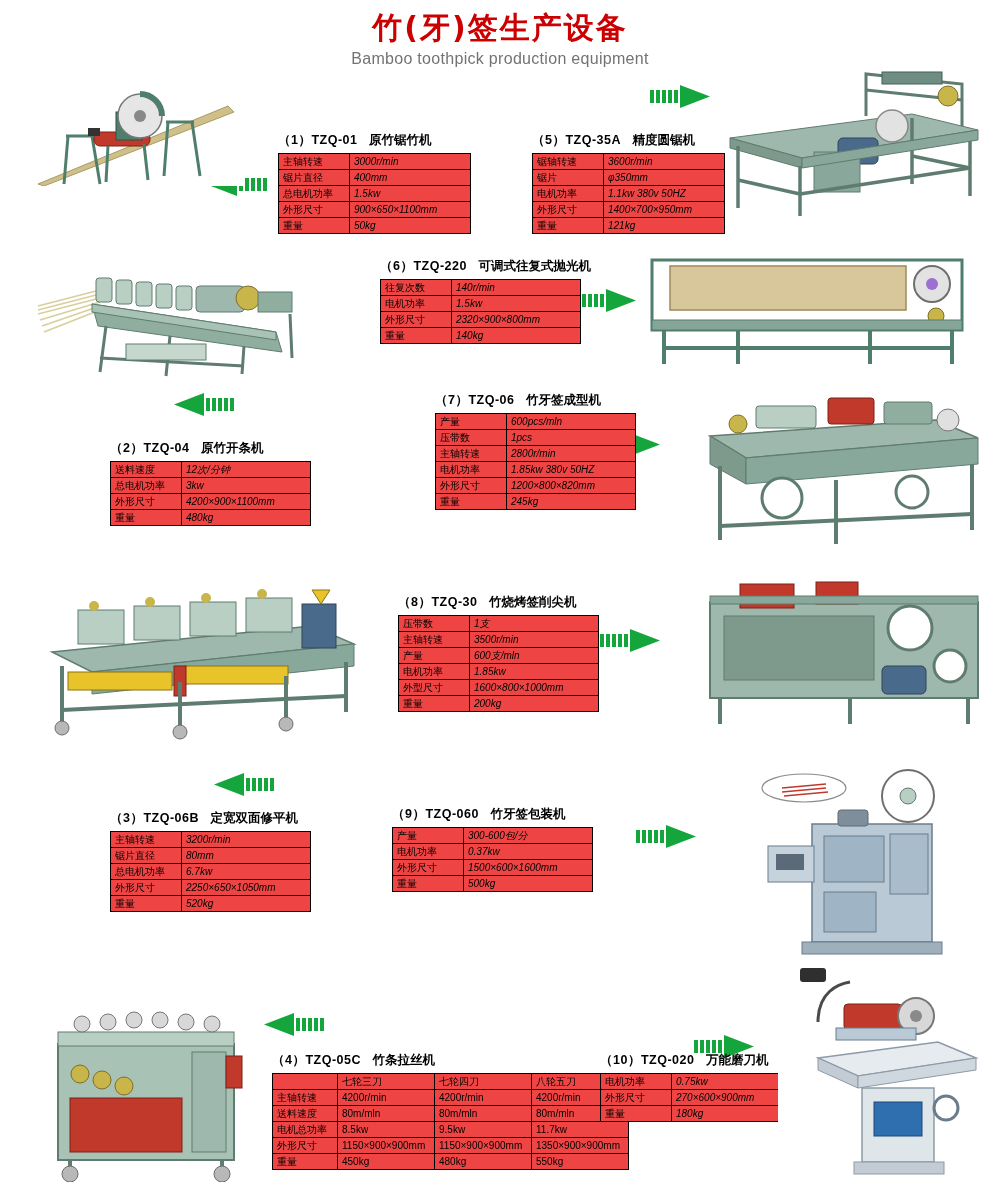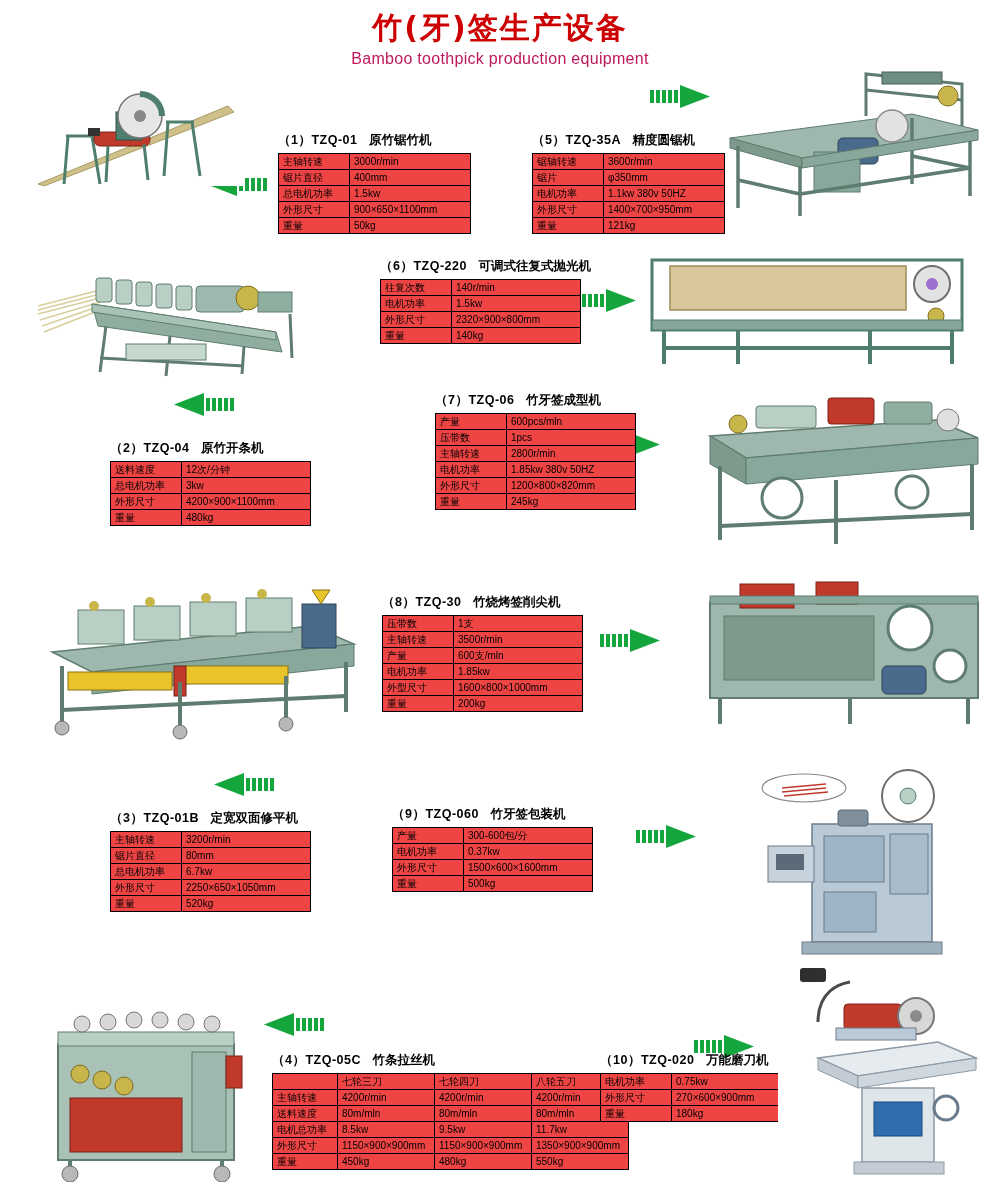--- a/index.html
+++ b/index.html
@@ -13,21 +13,21 @@
   .page{position:relative;width:1000px;height:894px;}
 
   
   .title-cn{
     position:absolute;left:0;top:8px;width:1000px;text-align:center;
     font-family:"DejaVu Sans", sans-serif;
     font-size:30px;font-weight:bold;color:#cc0000;letter-spacing:2px;
   }
   .title-en{
     position:absolute;left:0;top:50px;width:1000px;text-align:center;
-    font-size:16px;color:#be185d;font-weight:normal;letter-spacing:.3px;
+    font-size:16px;color:#737373;font-weight:normal;letter-spacing:.3px;
   }
 
   
   .block{position:absolute;}
   .block-head{
     font-size:12.5px;font-weight:bold;color:#000;white-space:nowrap;
     margin-bottom:4px;
   }
   .block-head .code{letter-spacing:.5px;}
   .block-head .name{margin-left:8px;}
@@ -38,21 +38,21 @@
     background:#ef4444;
   }
   table.spec td{
     border:1px solid #000;
     padding:1px 4px;
     height:13px;
     line-height:13px;
     white-space:nowrap;
   }
   table.spec td.k{width:62px;}
-  table.spec td.v{width:112px;}
+  table.spec td.v{width:112px;font-style:italic;}
   table.spec.wide td.k{width:62px;}
   table.spec.wide td.v{width:120px;}
   table.spec.multi td{width:88px;text-align:left;}
   table.spec.multi td.k{width:56px;}
   table.spec.multi td.hdr{text-align:left;font-weight:normal;}
 
   
   .arrow{position:absolute;}
   .arrow svg{display:block;}
 
@@ -526,21 +526,21 @@
         <line x1="252" y1="106" x2="252" y2="152"></line>
         <line x1="312" y1="92" x2="312" y2="142"></line>
         <line x1="28" y1="140" x2="312" y2="126"></line>
       </g>
       <circle cx="28" cy="158" r="7" fill="#b8b8b8" stroke="#6d6d6d"></circle>
       <circle cx="146" cy="162" r="7" fill="#b8b8b8" stroke="#6d6d6d"></circle>
       <circle cx="252" cy="154" r="7" fill="#b8b8b8" stroke="#6d6d6d"></circle>
     </svg>
   </div>
 
-  <div class="block" style="left:382px;top:594px;">
+  <div class="block" style="left:398px;top:594px;">
     <div class="block-head">
       <span class="code"><span>（8）</span><span>TZQ-30</span></span>
       <span class="name">竹烧烤签削尖机</span>
     </div>
     <table class="spec wide">
       <tbody>
           <tr>
             <td class="k">压带数</td>
             <td class="v">1支</td>
           </tr>
@@ -588,21 +588,21 @@
       <g stroke="#5f7c70" stroke-width="4">
         <line x1="20" y1="128" x2="20" y2="154"></line>
         <line x1="150" y1="128" x2="150" y2="154"></line>
         <line x1="268" y1="128" x2="268" y2="154"></line>
       </g>
     </svg>
   </div>
 
   <div class="block" style="left:110px;top:810px;">
     <div class="block-head">
-      <span class="code"><span>（3）</span><span>TZQ-01B</span></span>
+      <span class="code"><span>（3）</span><span>TZQ-06B</span></span>
       <span class="name">定宽双面修平机</span>
     </div>
     <table class="spec wide">
       <tbody>
           <tr>
             <td class="k">主轴转速</td>
             <td class="v">3200r/min</td>
           </tr>
       <tr>
             <td class="k">锯片直径</td>

